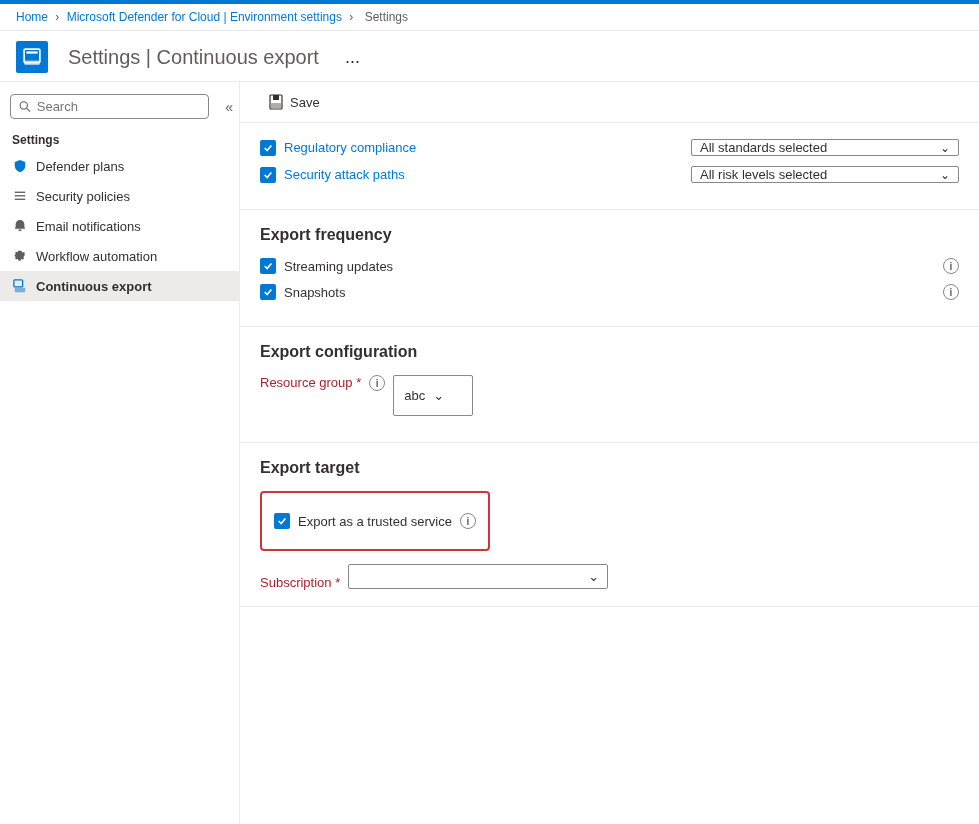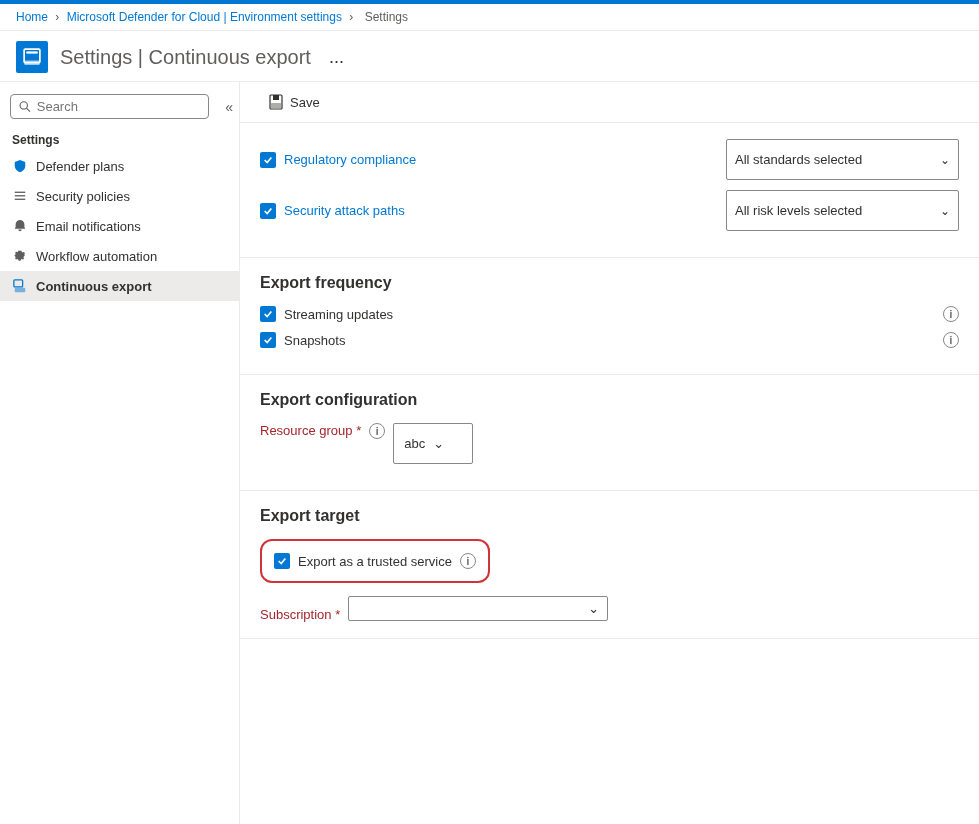--- a/index.html
+++ b/index.html
@@ -18,21 +18,21 @@
       border-bottom: 1px solid #edebe9;
     }
     .breadcrumb span { color: #605e5c; margin: 0 4px; }
     .breadcrumb a { color: #0078d4; text-decoration: none; margin-top: 19px; }
 
     .page-header {
       display: flex;
       align-items: center;
       padding: 10px 16px 8px 16px;
       border-bottom: 1px solid #edebe9;
-      gap: 12px;
+      gap: 20px;
     }
     .page-icon {
       width: 32px; height: 32px;
       background: #0078d4;
       border-radius: 2px;
       display: flex; align-items: center; justify-content: center;
     }
     .page-icon svg { fill: white; }
     .page-title { font-size: 20px; font-weight: 600; color: #323130; }
     .page-title span { color: #605e5c; font-weight: 400; }
@@ -109,22 +109,22 @@
       display: flex; align-items: center; margin-bottom: 10px; gap: 8px;
     }
     .checkbox-custom {
       width: 16px; height: 16px; background: #0078d4; border: none;
       display: flex; align-items: center; justify-content: center;
       border-radius: 2px; flex-shrink: 0;
     }
     .checkbox-custom svg { fill: white; }
     .form-row-label { flex: 1; font-size: 13px; color: #0078d4; }
     .dropdown-select {
-      width: 233px; border: 1px solid #8a8886; border-radius: 2px;
-      padding: 12px 8px; font-size: 13px; color: #323130;
+      width: 268px; border: 1px solid #8a8886; border-radius: 2px;
+      padding: 0 8px; font-size: 13px; color: #323130;
       display: flex; align-items: center; justify-content: space-between;
       cursor: pointer; background: #fff; margin-left: 48px;
     }
     .dropdown-select .chevron { color: #323130; font-size: 12px; }
 
     .info-icon {
       color: #605e5c; font-size: 12px; cursor: pointer;
       display: inline-flex; align-items: center; justify-content: center;
       width: 16px; height: 16px; border: 1px solid #8a8886; border-radius: 50%;
       font-style: normal; font-weight: 600; font-size: 10px;
@@ -137,25 +137,25 @@
     .resource-group-label span { color: #a4262c; }
     .small-dropdown {
       border: 1px solid #8a8886; border-radius: 2px;
       padding: 12px 10px; font-size: 13px; color: #323130;
       display: flex; align-items: center; gap: 8px;
       cursor: pointer; background: #fff; min-width: 80px;
     }
 
     .export-target-box {
       border: 2px solid #d13438;
-      border-radius: 12px;
+      border-radius: 4px;
       display: inline-flex;
       align-items: center;
       gap: 8px;
-      padding: 12px 12px;
+      padding: 20px 12px;
       margin-bottom: 12px;
     }
 
     .subscription-row {
       display: flex; align-items: center; gap: 8px;
     }
     .subscription-label { font-size: 13px; color: #a4262c; margin-top: 12px; }
     .subscription-dropdown {
       width: 260px; border: 1px solid #8a8886; border-radius: 2px;
       padding: 4px 8px; font-size: 13px; color: #323130;

